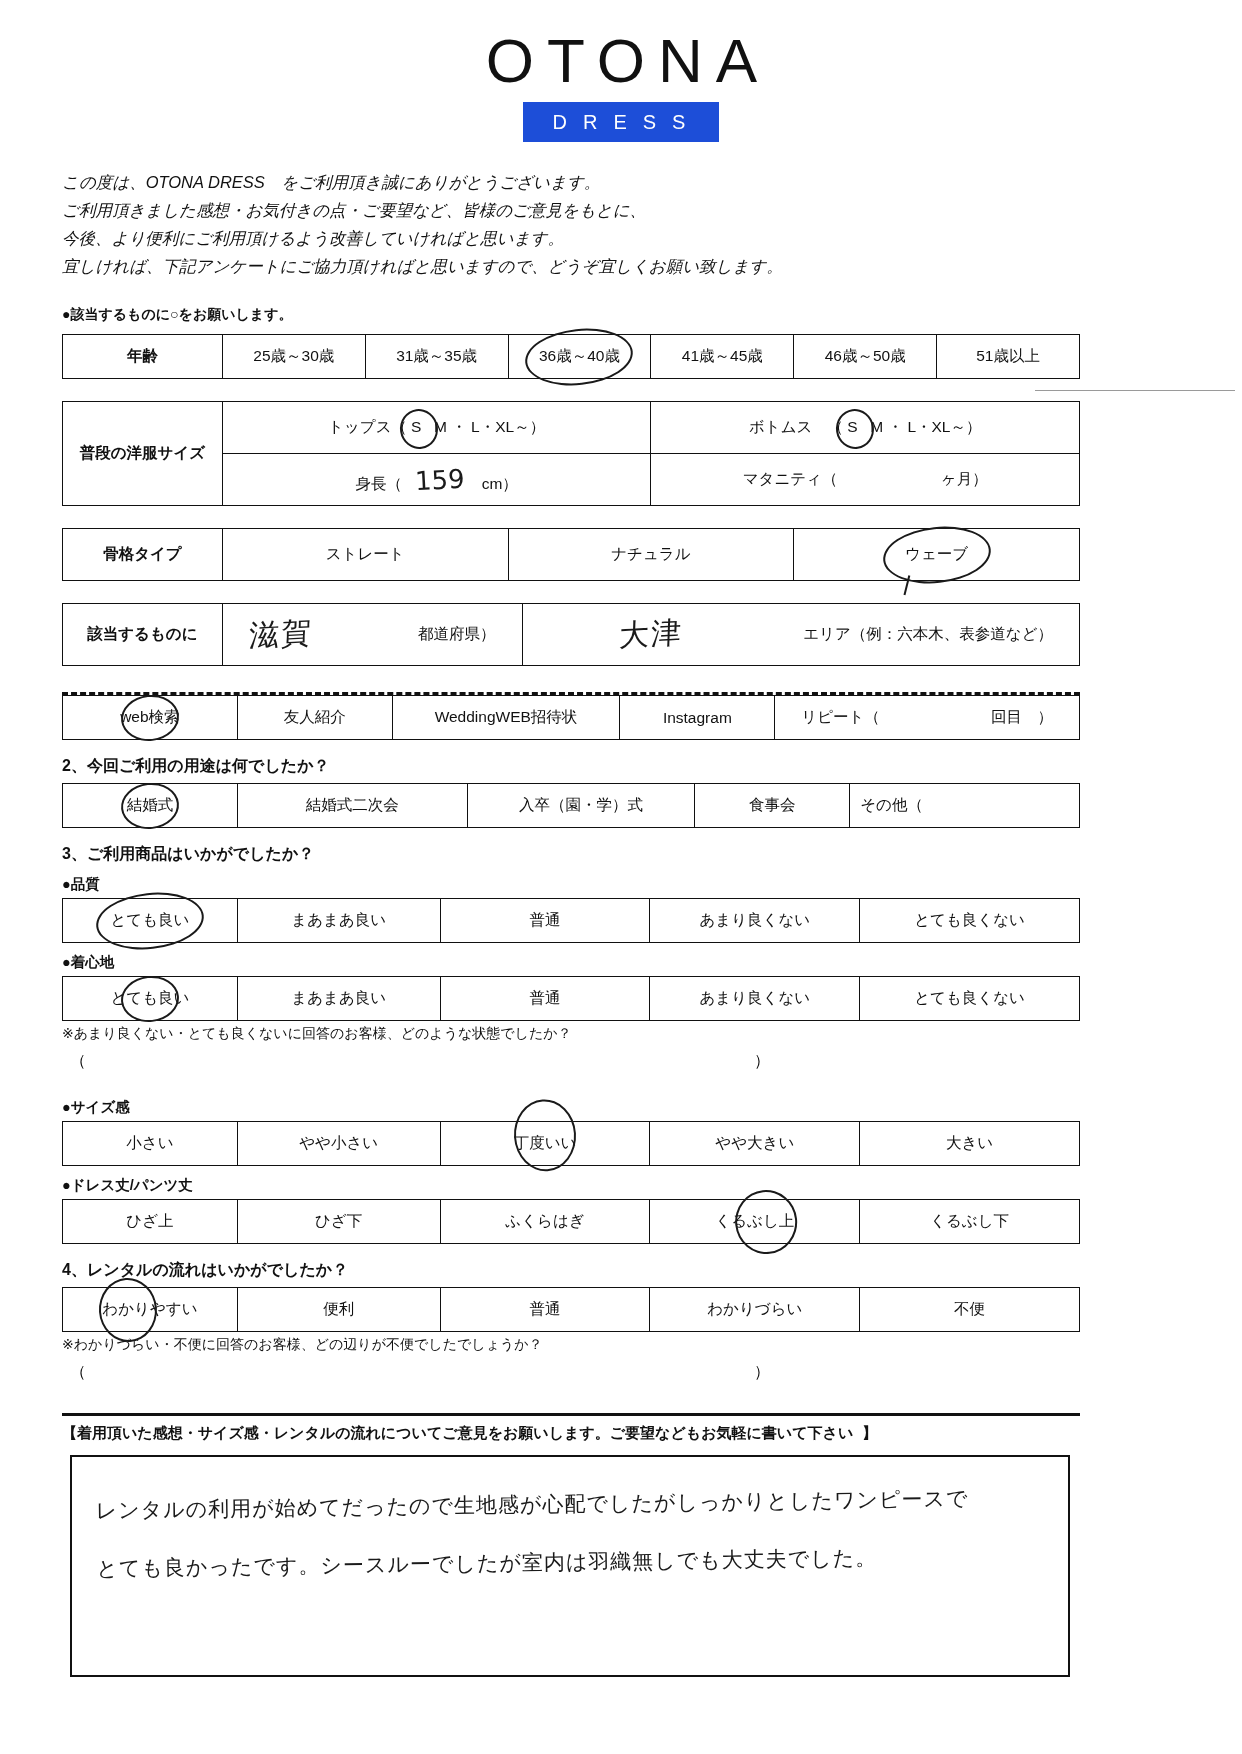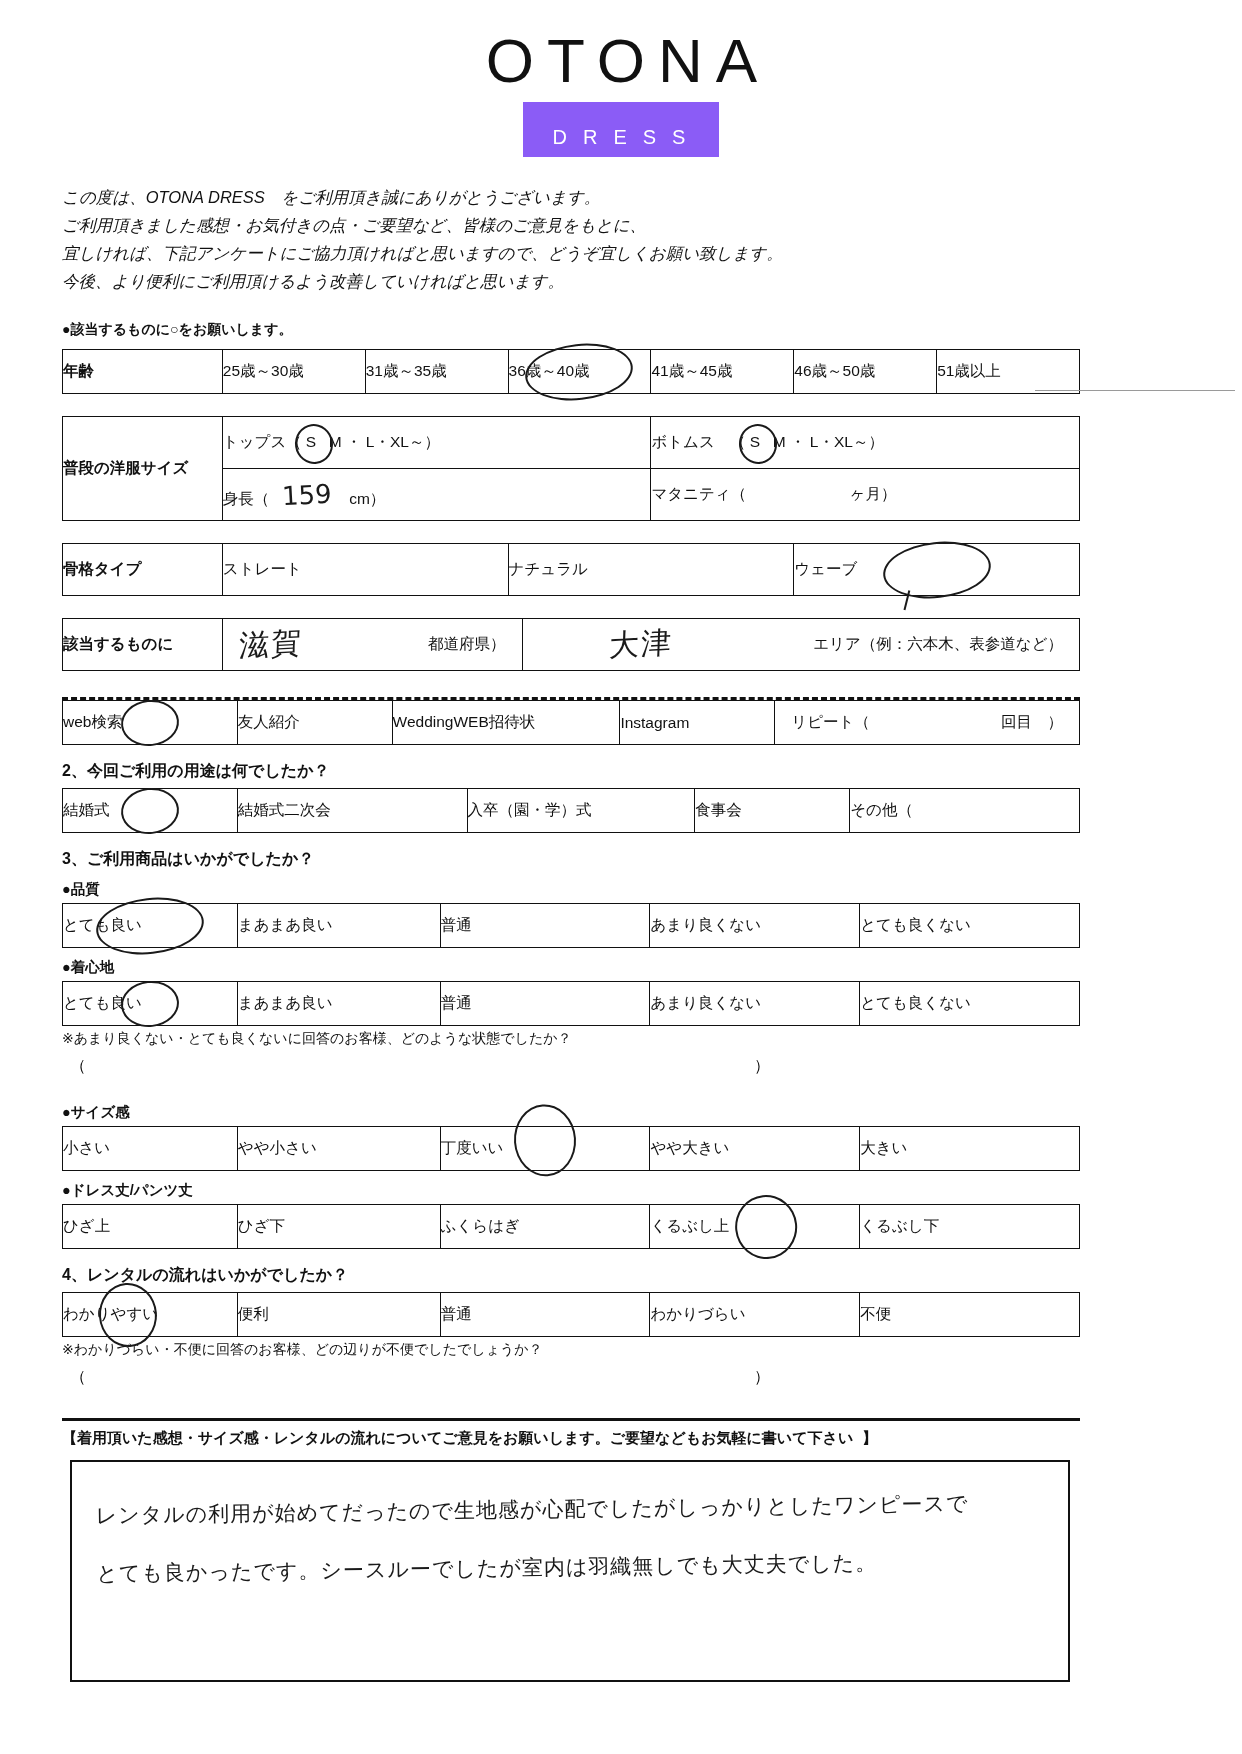--- a/index.html
+++ b/index.html
@@ -15,22 +15,22 @@
   .page { position: relative; width:1242px; height:1754px; padding: 0; }
 
   
   .logo-wrap { text-align:center; padding-top: 30px; }
   .logo-word {
     font-size: 62px; letter-spacing: 13px; font-weight: 400;
     color:#111; line-height: 1.0; margin-left: 14px;
     font-family: "Liberation Sans", sans-serif;
   }
   .logo-bar {
-    display:inline-block; background:#8b5cf6; color:#fff;
-    font-size: 20px; letter-spacing: 16px; padding: 24px 18px 9px 30px;
+    display:inline-block; background:#1d4ed8; color:#fff;
+    font-size: 20px; letter-spacing: 16px; padding: 9px 18px 9px 30px;
     margin-top: 10px; line-height:1.1;
   }
 
   
   .intro { margin: 26px 0 0 62px; font-size: 16.5px; line-height: 28px; color:#111;font-style:italic; }
   .intro div { white-space: nowrap; }
 
   .section-head {
     margin: 26px 0 10px 62px; font-size: 14px; font-weight: bold; color:#111;
   }
@@ -48,22 +48,22 @@
     width: 700px; display:flex; justify-content: space-between;
   }
 
   
   .tbl {
     margin-left: 62px; border-collapse: collapse; width: 1018px;
     background:#fff;
   }
   .tbl td {
     border: 1.6px solid #111;
-    vertical-align: middle;
-    font-size: 15.5px; color:#111; padding: 0;
+    text-align:center; vertical-align: middle;
+    font-size: 15.5px; color:#111; padding: 10px;
     height: 44px; position: relative;
   }
   .tbl td.label { font-weight:bold; font-size: 15.5px; }
   .tbl.tall td { height: 52px; }
   .gap-md { height: 22px; }
 
   
   .dashed {
     margin: 26px 0 0 62px; width: 1018px; height: 0;
     border-top: 3px dashed #111;
@@ -141,22 +141,22 @@
 <div class="page">
 
   <div class="logo-wrap">
     <div class="logo-word">OTONA</div>
     <div class="logo-bar">DRESS</div>
   </div>
 
   <div class="intro">
     <div>この度は、OTONA DRESS　をご利用頂き誠にありがとうございます。</div>
     <div>ご利用頂きました感想・お気付きの点・ご要望など、皆様のご意見をもとに、</div>
+    <div>今後、より便利にご利用頂けるよう改善していければと思います。</div>
     <div>宜しければ、下記アンケートにご協力頂ければと思いますので、どうぞ宜しくお願い致します。</div>
-    <div>今後、より便利にご利用頂けるよう改善していければと思います。</div>
   </div>
 
   <div class="section-head">●該当するものに○をお願いします。</div>
 
   <table class="tbl">
     <tbody>
         <tr>
       <td class="label" style="width:160px">年齢</td>
       <td style="width:143px">25歳～30歳</td>
       <td style="width:143px">31歳～35歳</td>

